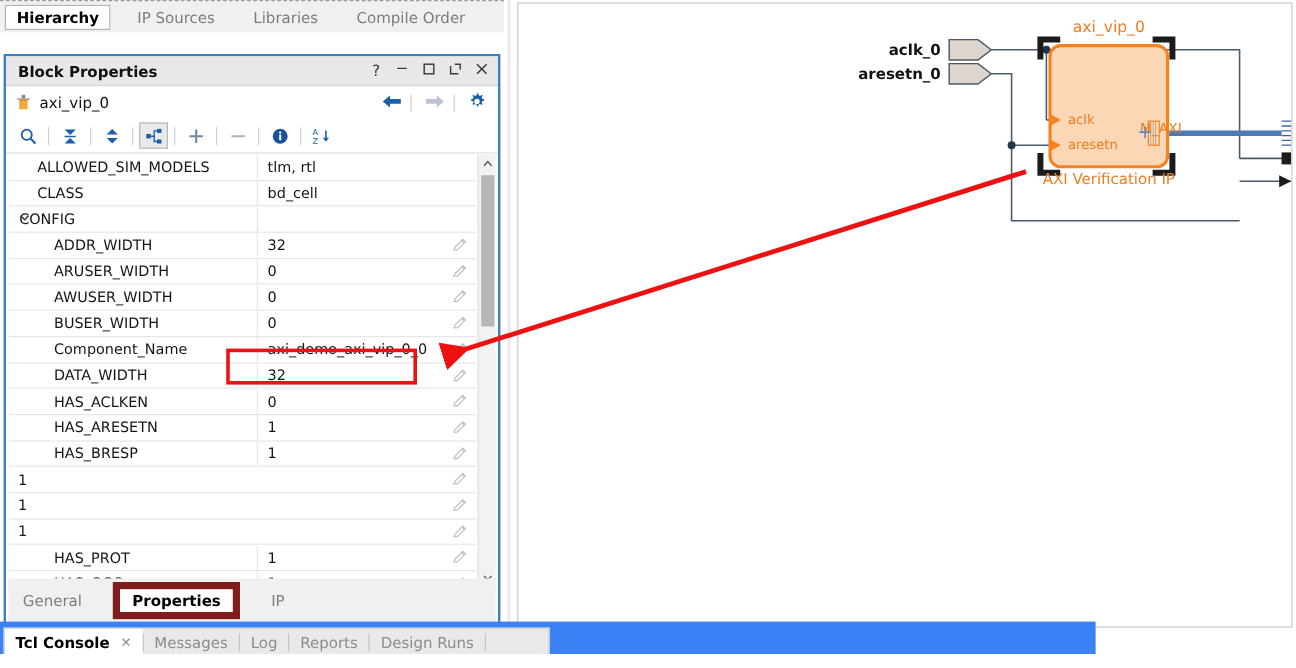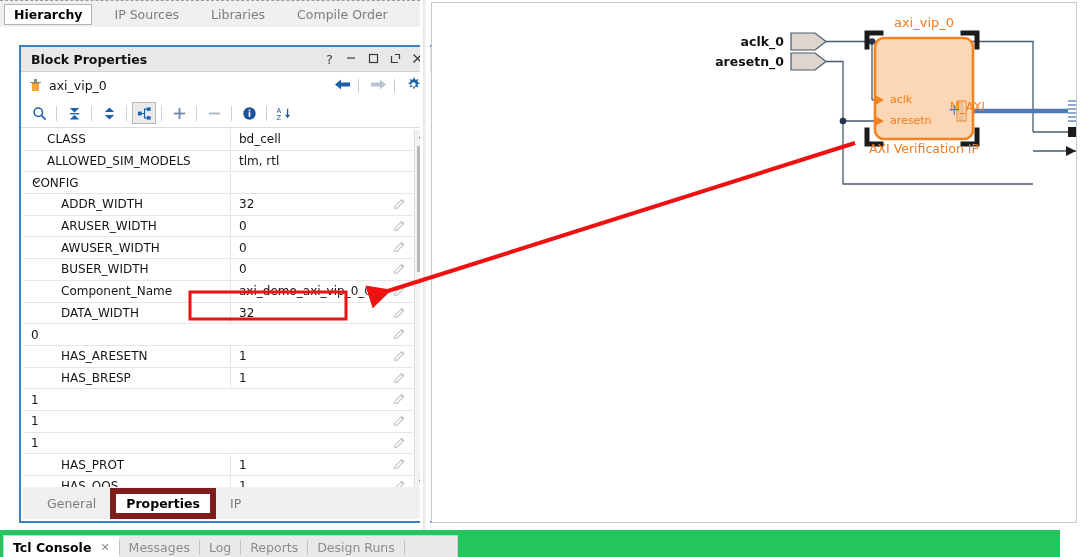--- a/index.html
+++ b/index.html
@@ -25,21 +25,21 @@
     white-space:nowrap;
   }
   #source-tabbar .tab.sel{
     color:#000;font-weight:bold;background:#ffffff;
     border:1px solid #b4b4b4;padding:2px 9px;
   }
 
   
   #block-props{
     left:3px;top:45px;width:414px;height:478px;
-    border:2px solid #3b7fc4;background:#ffffff;box-sizing:border-box;margin-left:16px;
+    border:2px solid #3b7fc4;background:#ffffff;box-sizing:border-box;
   }
   #bp-titlebar{
     height:25px;background:#e8e8e8;border-bottom:1px solid #d0d0d0;
     display:flex;align-items:center;box-sizing:border-box;
     padding:0 8px 0 10px;
   }
   #bp-title{font-weight:bold;font-size:12.5px;color:#101010;flex:1;}
   .winbtn{color:#404040;font-size:13px;margin-left:11px;line-height:1;
           display:inline-block;width:11px;text-align:center;}
 
@@ -83,43 +83,44 @@
   .pencil{position:absolute;right:7px;top:4px;width:13px;height:13px;opacity:.55;}
 
   
   #pscroll{position:absolute;right:2px;top:82px;bottom:32px;width:15px;
            background:#f2f2f2;border-left:1px solid #e0e0e0;box-sizing:border-box;}
   .sbtn{height:15px;display:flex;align-items:center;justify-content:center;color:#555;}
   #pthumb{position:absolute;left:2px;top:17px;width:11px;height:126px;background:#b6b6b6;border-radius:1px;}
 
   
   #bp-bottomtabs{
-    position:absolute;left:2px;right:2px;bottom:2px;height:32px;
-    background:#f0f0f0;display:flex;align-items:center;padding-left:14px;
+    position:absolute;left:2px;right:2px;bottom:2px;height:37px;
+    background:#f0f0f0;display:flex;align-items:center;padding-left:2px;
     box-sizing:border-box;
+    gap:12px;
   }
   #bp-bottomtabs .btab{font-size:12.5px;color:#7d7d7d;padding:2px 10px;margin-right:4px;}
   #bp-bottomtabs .btab.sel{color:#000;font-weight:bold;background:#ffffff;border:6px solid #7f1d1d;}
 
   
   #v-splitter{left:420px;top:0;width:10px;height:530px;background:#ffffff;}
   #v-splitter:after{content:"";position:absolute;left:3px;top:0;width:3px;height:100%;
                     background:linear-gradient(to right,#e4e4e4,#f5f5f5);}
 
   
   #diagram{
     left:431px;top:2px;width:646px;height:521px;
     background:#ffffff;border:1px solid #c9c9c9;box-sizing:border-box;
     box-shadow:inset 0 0 0 1px #ffffff;
   }
   #diagram-inner{position:absolute;inset:0;overflow:hidden;}
 
   
   #console-bar{
-    left:0;bottom:0;width:1060px;height:27px;background:#22c55e;
+    left:0;bottom:12px;width:913px;height:27px;background:#3b82f6;
   }
   #console-tabs{
     position:absolute;left:3px;bottom:0;width:455px;height:22px;
     background:#e9e9e9;border:1px solid #cfcfcf;border-bottom:none;
     box-sizing:border-box;display:flex;align-items:flex-end;overflow:hidden;
   }
   #console-tabs .ctab{
     font-size:12.5px;color:#8c8c8c;padding:4px 9px 2px 9px;white-space:nowrap;
     display:flex;align-items:center;
   }
@@ -257,26 +258,26 @@
         <text x="0.5" y="14.5" font-family="DejaVu Sans" font-size="7.2" fill="#1b5fa8">Z</text>
         <path d="M12.3 3 L12.3 12" stroke="#1b5fa8" stroke-width="1.4"></path>
         <path d="M9.6 9.3 L12.3 13 L15 9.3 Z" fill="#1b5fa8"></path>
         </svg>
     </div>
   </div>
 
   <div id="prop-wrap">
     <div id="prop-table">
         <div class="prow lvl0">
+          <div class="pname">ALLOWED_SIM_MODELS</div>
+          <div class="pval">tlm, rtl</div>
+        </div>
+        <div class="prow lvl0">
           <div class="pname">CLASS</div>
           <div class="pval">bd_cell</div>
-        </div>
-        <div class="prow lvl0">
-          <div class="pname">ALLOWED_SIM_MODELS</div>
-          <div class="pval">tlm, rtl</div>
         </div>
         <div class="prow grp">
           <svg class="chev" viewBox="0 0 10 10">
             <path d="M1.4 3.2 L5 6.9 L8.6 3.2" fill="none" stroke="#333" stroke-width="1.3"></path>
           </svg>
           <div class="pname">CONFIG</div>
           <div class="pval"></div>
         </div>
         <div class="prow child">
           <div class="pname">ADDR_WIDTH</div>
@@ -320,20 +321,21 @@
         </div>
         <div class="prow child">
           <div class="pname">DATA_WIDTH</div>
           <div class="pval">32</div>
           <svg class="pencil" viewBox="0 0 14 14">
             <path d="M1.5 11 L2.2 8.8 L9.4 1.6 L11.6 3.8 L4.4 11 Z" fill="none" stroke="#8a8a8a" stroke-width="1.1"></path>
             <line x1="8.6" y1="2.4" x2="10.8" y2="4.6" stroke="#8a8a8a" stroke-width="1.1"></line>
           </svg>
         </div>
         <div class="prow child">
+          <div class="pname">HAS_ACLKEN</div>
           <div class="pval">0</div>
           <svg class="pencil" viewBox="0 0 14 14">
             <path d="M1.5 11 L2.2 8.8 L9.4 1.6 L11.6 3.8 L4.4 11 Z" fill="none" stroke="#8a8a8a" stroke-width="1.1"></path>
             <line x1="8.6" y1="2.4" x2="10.8" y2="4.6" stroke="#8a8a8a" stroke-width="1.1"></line>
           </svg>
         </div>
         <div class="prow child">
           <div class="pname">HAS_ARESETN</div>
           <div class="pval">1</div>
           <svg class="pencil" viewBox="0 0 14 14">

